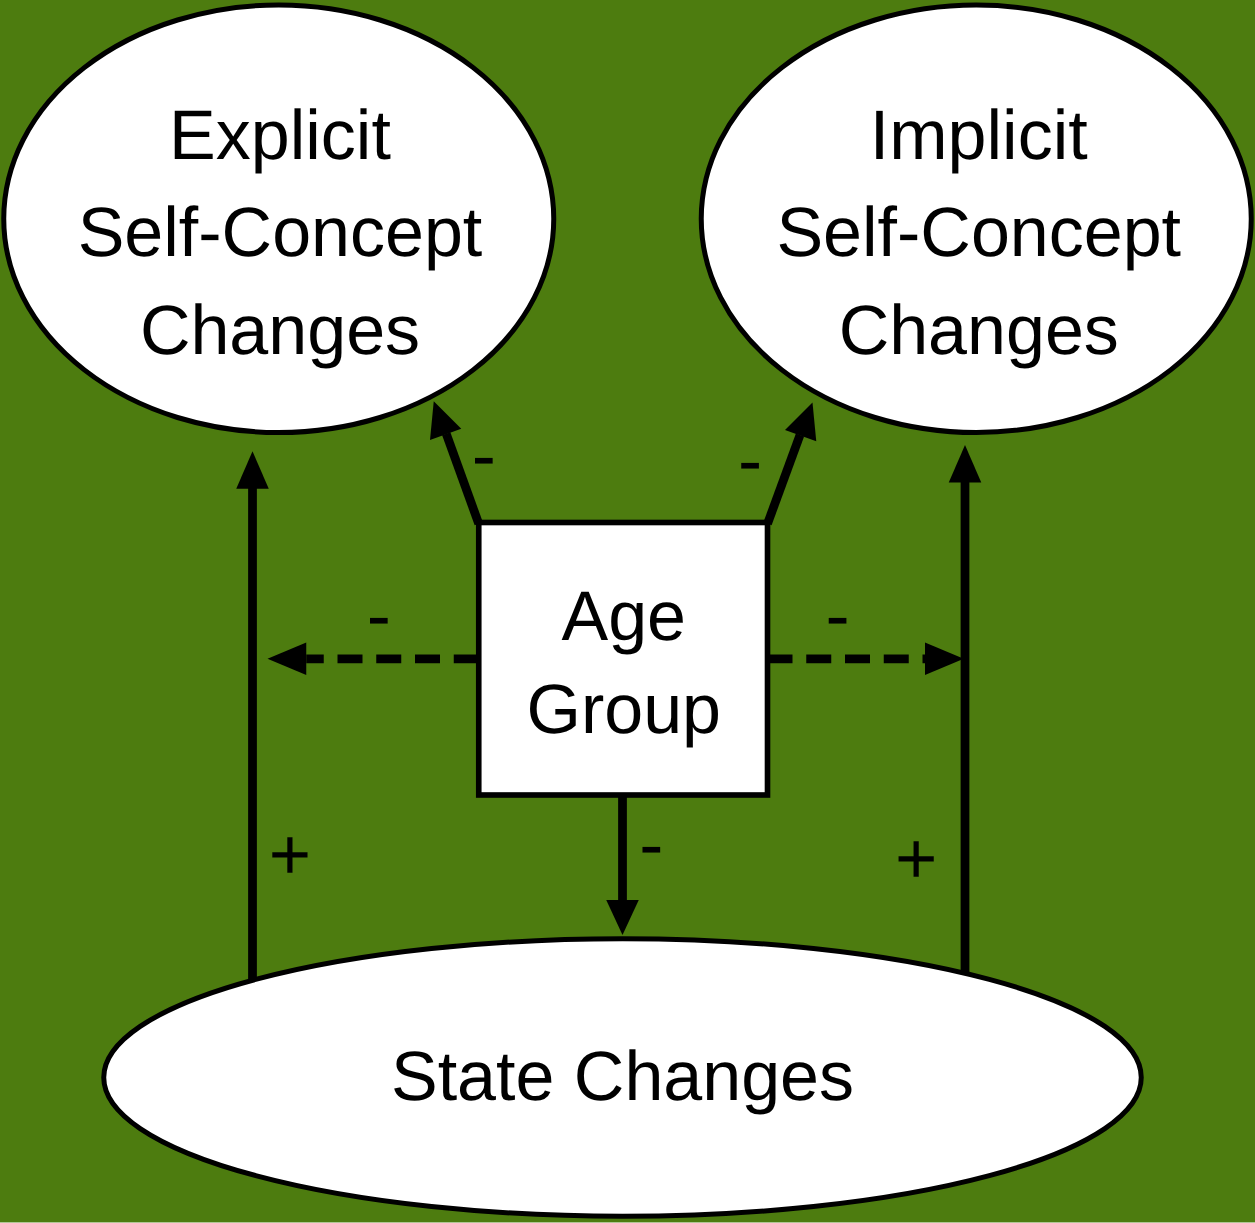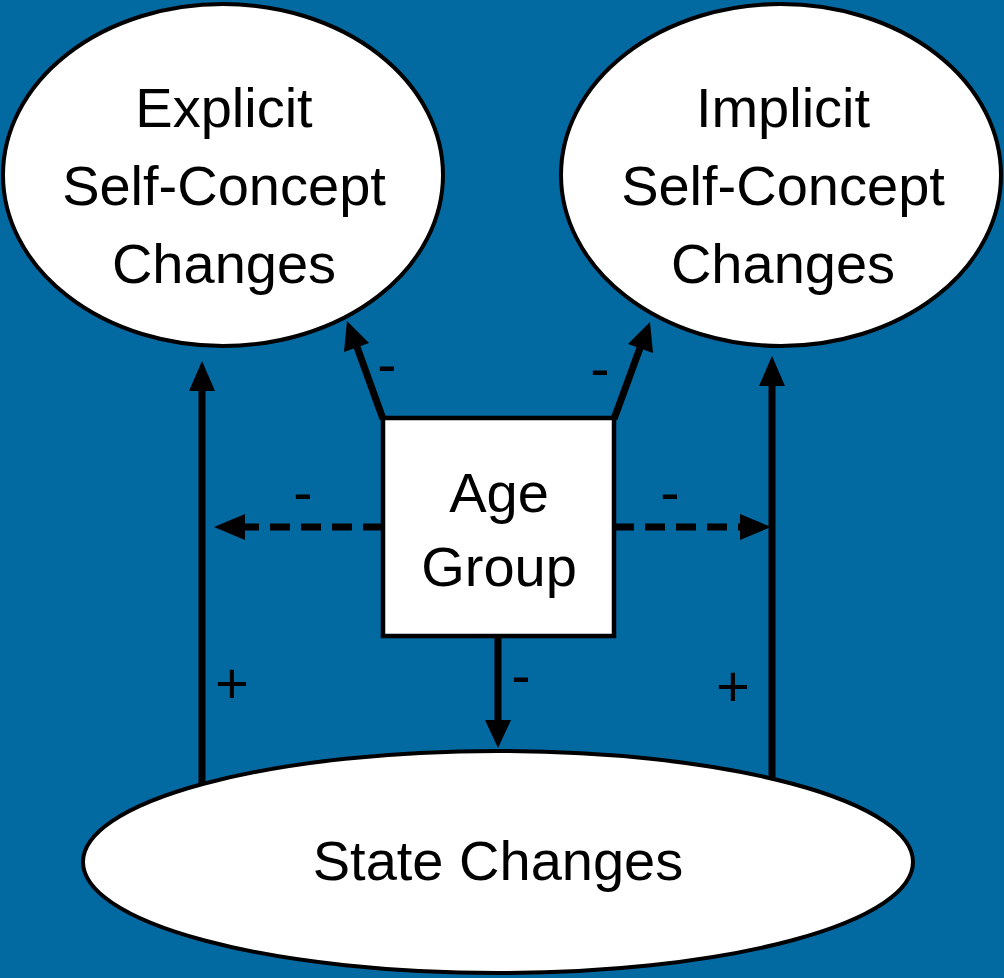--- a/index.html
+++ b/index.html
@@ -4,21 +4,21 @@
 <style>
   html, body {
     margin: 0;
     padding: 0;
     background: #ffffff;
   }
   .stage {
     width: 1004px;
     height: 978px;
     position: relative;
-    background: #0369a1;
+    background: #4d7c0f;
     font-family: "Liberation Sans", sans-serif;
   }
   svg { display: block; }
   .node-shape {
     fill: #ffffff;
     stroke: #000000;
     stroke-width: 4px;
   }
   .rect-shape {
     fill: #ffffff;

